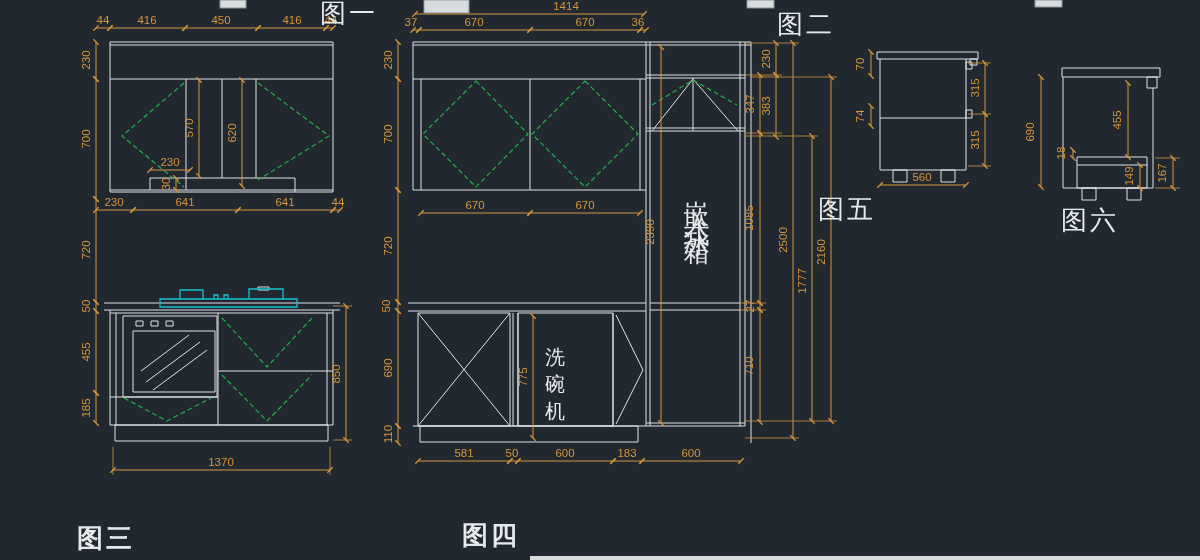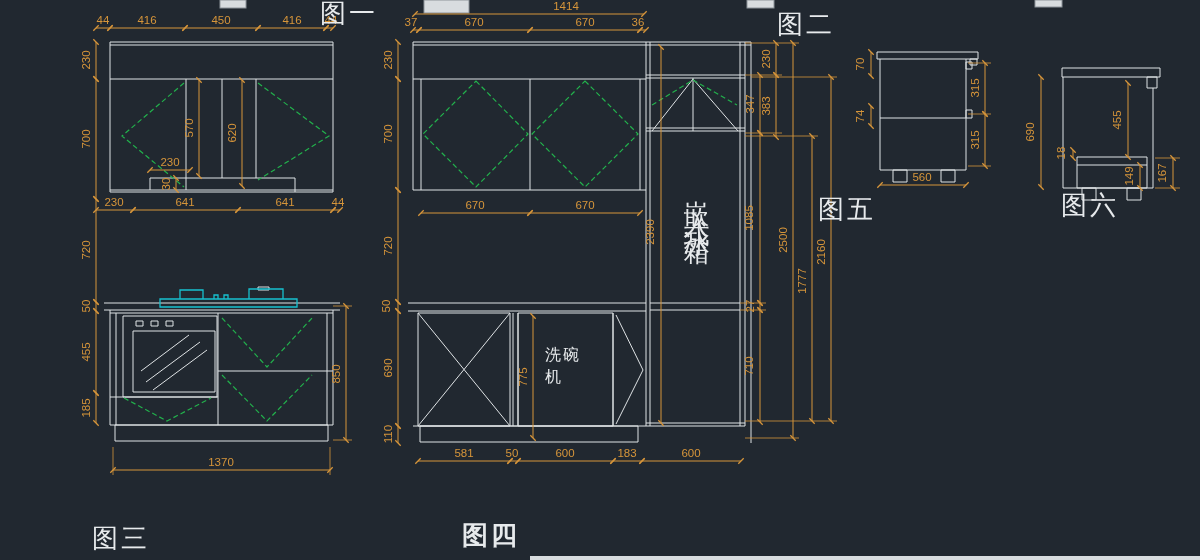--- a/index.html
+++ b/index.html
@@ -9,21 +9,21 @@
   svg text{font-family:"Liberation Sans","DejaVu Sans",sans-serif;font-size:11.5px;fill:#d6953a;}
   .w{stroke:#dfe3e5;stroke-width:1;fill:none;}
   .g{stroke:#22b14c;stroke-width:1.2;fill:none;stroke-dasharray:5 3;}
   .c{stroke:#17c1cf;stroke-width:1.3;fill:none;}
   .d{stroke:#d6953a;stroke-width:1;fill:none;marker-start:url(#tk);marker-end:url(#tk);}
   .x{stroke:#d6953a;stroke-width:0.8;fill:none;}
   .cjk{position:absolute;color:#e7eaec;font-family:"DejaVu Serif","Liberation Serif",serif;
        white-space:nowrap;}
   .figlbl{font-size:26px;letter-spacing:3px;}
   .vtext{writing-mode:vertical-rl;letter-spacing:10px;font-size:26px;white-space:normal;}
-  .dw{font-size:16px;width:40px;white-space:normal;line-height:1.35;letter-spacing:2px;}
+  .dw{font-size:20px;width:40px;white-space:normal;line-height:1.35;letter-spacing:2px;}
 </style>
 </head>
 <body>
 
 <div id="stage">
 <svg width="1200" height="560" viewBox="0 0 1200 560">
   <defs>
     <marker id="tk" viewBox="0 0 10 10" refX="5" refY="5" markerWidth="9" markerHeight="9" markerUnits="userSpaceOnUse" orient="auto">
       <path d="M2,8 L8,2" stroke="#d6953a" stroke-width="1.4" fill="none"></path>
     </marker>
@@ -243,19 +243,19 @@
     <text x="1034" y="132" transform="rotate(-90 1034 132)">690</text>
     <text x="1121" y="120" transform="rotate(-90 1121 120)">455</text>
     <text x="1065" y="153" transform="rotate(-90 1065 153)">18</text>
     <text x="1133" y="176" transform="rotate(-90 1133 176)">149</text>
     <text x="1166" y="173" transform="rotate(-90 1166 173)">167</text>
   </g>
 </svg>
 
 <div class="cjk figlbl" style="left:320px;top:-4px;">图一</div>
 <div class="cjk figlbl" style="left:777px;top:7px;">图二</div>
-<div class="cjk figlbl" style="left:92px;top:521px;">图三</div>
+<div class="cjk figlbl" style="left:77px;top:521px;font-weight:bold;">图三</div>
 <div class="cjk figlbl" style="left:462px;top:518px;font-weight:bold;">图四</div>
 <div class="cjk figlbl" style="left:818px;top:192px;text-align:right;">图五</div>
-<div class="cjk figlbl" style="left:1061px;top:188px;font-family:Liberation Serif, serif;">图六</div>
+<div class="cjk figlbl" style="left:1061px;top:203px;font-family:Liberation Serif, serif;">图六</div>
 <div class="cjk vtext" style="left:680px;top:180px;height:210px;">嵌入式冰箱</div>
 <div class="cjk dw" style="left:545px;top:344px;">洗碗机</div>
 </div>
 
 </body></html>

